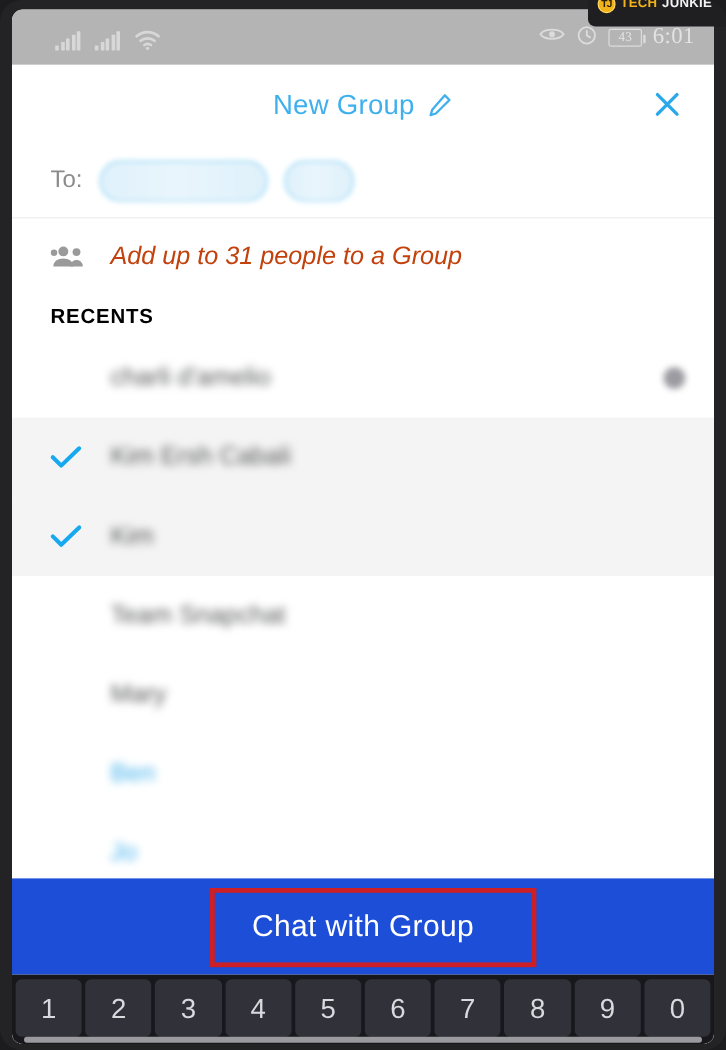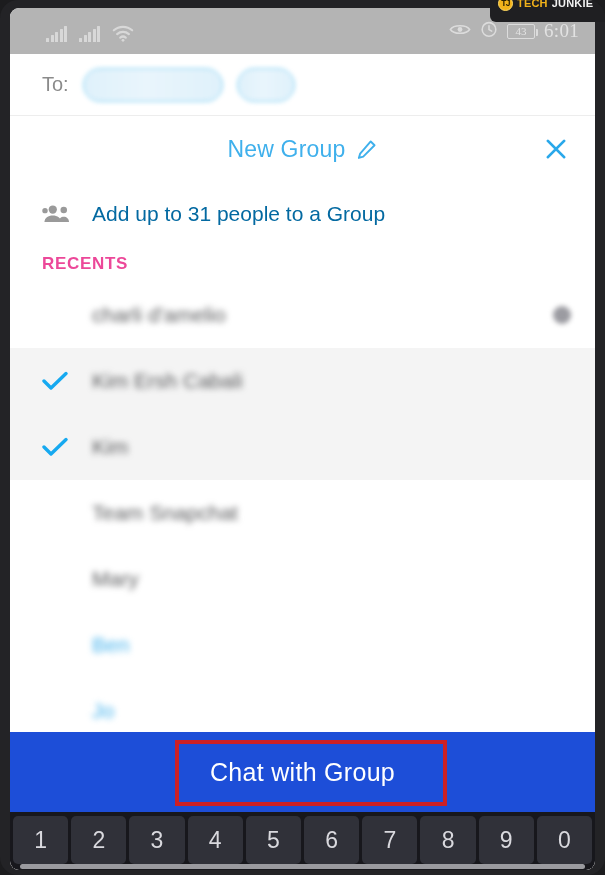--- a/index.html
+++ b/index.html
@@ -148,26 +148,26 @@
 
   
   #add-people-row {
     height: 64px;
     display: flex;
     align-items: center;
     gap: 20px;
     padding: 0 32px;
     flex: none;
   }
-  #add-people-label { font-size: 21px; color: #0369a1; }
+  #add-people-label { font-size: 21px; color: #c2410c; font-style: italic; }
 
   
   #recents-header {
     font-size: 17px;
-    color: #ec4899;
+    color: #000000;
     font-weight: bold;
     letter-spacing: 0.7px;
     padding: 8px 0 8px 32px;
     flex: none;
   }
 
   
   #contact-list { flex: 1 1 auto; overflow: hidden; position: relative; }
   .contact-row {
     height: 66px;
@@ -300,40 +300,40 @@
         </span>
         <span class="battery">
           <span>43</span>
         </span>
         <span class="status-time">6:01</span>
       </div>
     </div>
 
     <div id="app-screen">
 
-      <div id="to-row">
-        <span id="to-label">To:</span>
-        <span class="chip wide"></span>
-        <span class="chip narrow"></span>
-      </div>
-
       <div id="app-header">
         <div id="header-title-wrap">
           <span id="header-title">New Group</span>
           <span style="display:flex;">
             <svg width="23" height="23" viewBox="0 0 24 24" fill="none">
               <path d="M16.4 3.6 L20.4 7.6 L8.6 19.4 L4 20.8 L5.4 16.2 Z" stroke="#3fb0ec" stroke-width="2" stroke-linejoin="round"></path>
             </svg>
           </span>
         </div>
         <div id="close-button">
           <svg width="26" height="26" viewBox="0 0 24 24" fill="none">
             <path d="M4.5 4.5 L19.5 19.5 M19.5 4.5 L4.5 19.5" stroke="#2aa8ea" stroke-width="2.6" stroke-linecap="round"></path>
           </svg>
         </div>
+      </div>
+
+      <div id="to-row">
+        <span id="to-label">To:</span>
+        <span class="chip wide"></span>
+        <span class="chip narrow"></span>
       </div>
 
       <div id="add-people-row">
         <span style="display:flex;">
           <svg width="30" height="22" viewBox="0 0 32 22" fill="#9a9a9a">
             <circle cx="11.5" cy="6.2" r="4.4"></circle>
             <path d="M2.6 19.6 c0-4.6 4-7.1 8.9-7.1 s8.9 2.5 8.9 7.1 z"></path>
             <circle cx="23.2" cy="6.8" r="3.5"></circle>
             <path d="M17.6 19.6 c0-3.7 2.8-5.8 5.6-5.8 c3 0 5.6 2.1 5.6 5.8 z"></path>
             <circle cx="3.2" cy="7.4" r="2.9"></circle>

